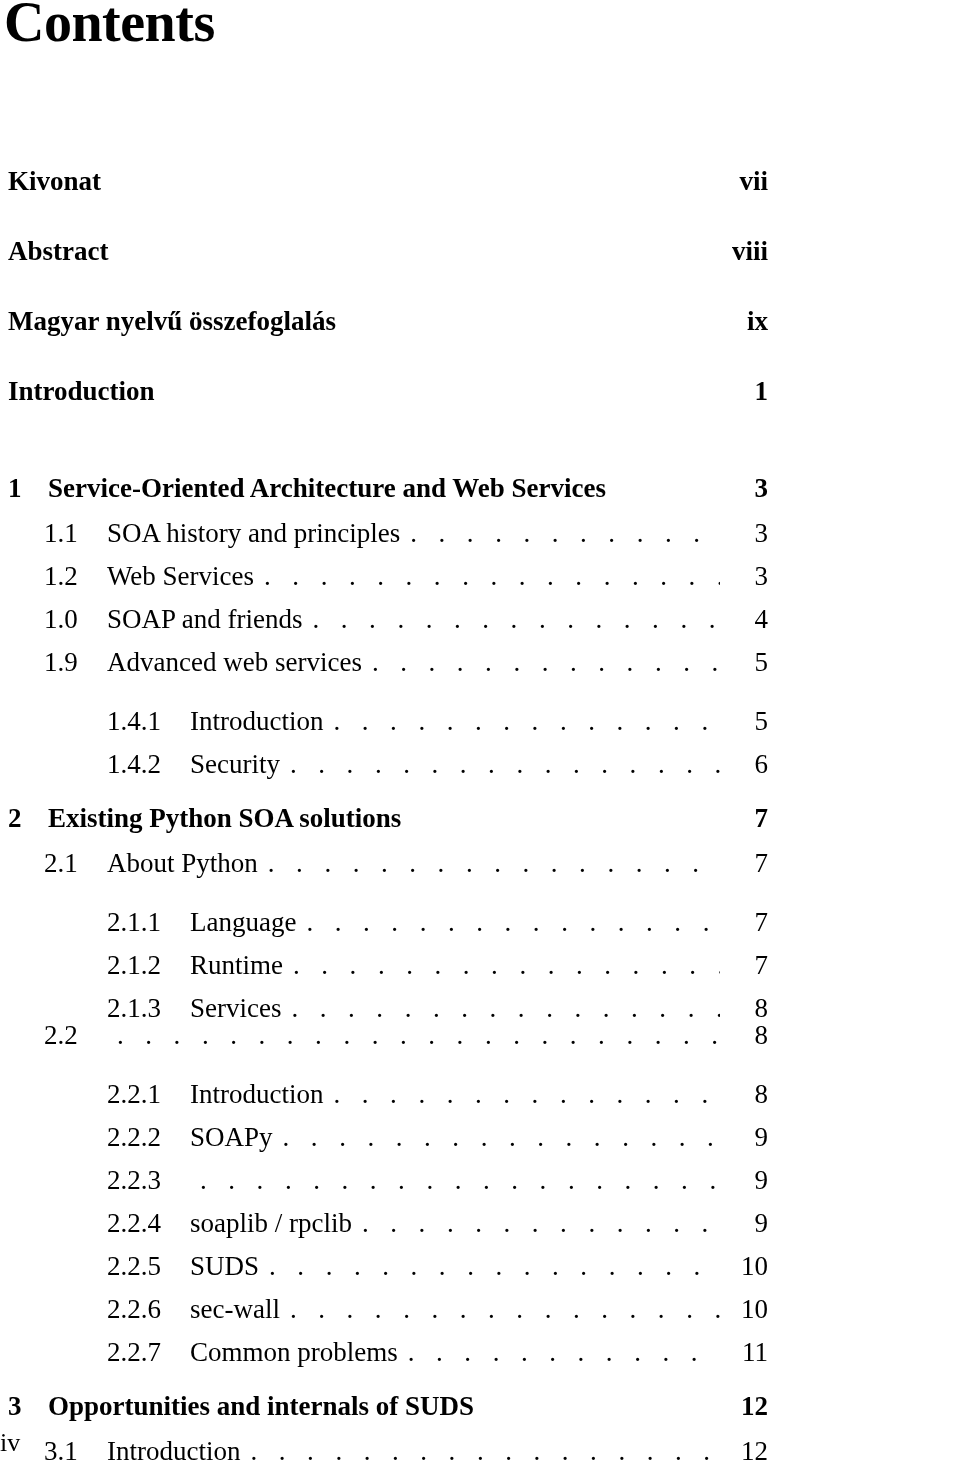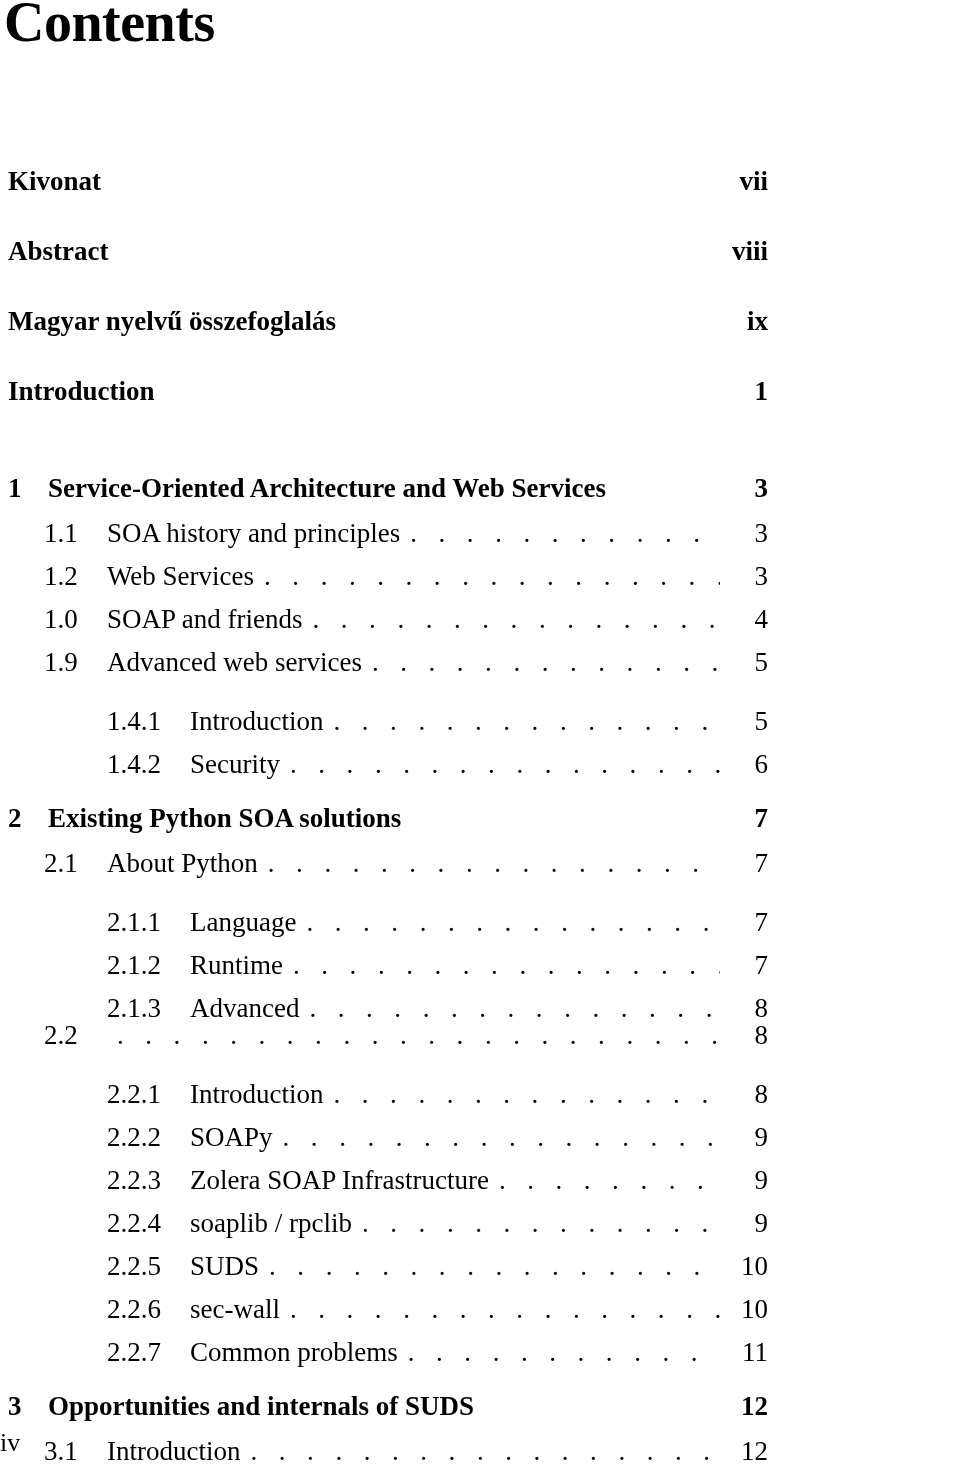--- a/index.html
+++ b/index.html
@@ -250,21 +250,21 @@
       <div class="toc-entry level-subsection">
         <span class="num">2.1.2</span>
         <span class="label">Runtime</span>
         <span class="leader">
           <span class="dots">. . . . . . . . . . . . . . . . . . . . . . . . . . . . . . . . . . . . . . . . . . . . . . . . . . . . . . . . . . . . . . . . . . . . . . . . . . . . . . . . . . . . . . . . . </span>
         </span>
         <span class="pageno">7</span>
       </div>
       <div class="toc-entry level-subsection">
         <span class="num">2.1.3</span>
-        <span class="label">Advanced</span>
+        <span class="label">Services</span>
         <span class="leader">
           <span class="dots">. . . . . . . . . . . . . . . . . . . . . . . . . . . . . . . . . . . . . . . . . . . . . . . . . . . . . . . . . . . . . . . . . . . . . . . . . . . . . . . . . . . . . . . . . </span>
         </span>
         <span class="pageno">8</span>
       </div>
       <div class="toc-entry level-section">
         <span class="num">2.2</span>
         <span class="leader">
           <span class="dots">. . . . . . . . . . . . . . . . . . . . . . . . . . . . . . . . . . . . . . . . . . . . . . . . . . . . . . . . . . . . . . . . . . . . . . . . . . . . . . . . . . . . . . . . . </span>
         </span>
@@ -281,21 +281,20 @@
       <div class="toc-entry level-subsection">
         <span class="num">2.2.2</span>
         <span class="label">SOAPy</span>
         <span class="leader">
           <span class="dots">. . . . . . . . . . . . . . . . . . . . . . . . . . . . . . . . . . . . . . . . . . . . . . . . . . . . . . . . . . . . . . . . . . . . . . . . . . . . . . . . . . . . . . . . . </span>
         </span>
         <span class="pageno">9</span>
       </div>
       <div class="toc-entry level-subsection">
         <span class="num">2.2.3</span>
-        <span class="label">Zolera SOAP Infrastructure</span>
         <span class="leader">
           <span class="dots">. . . . . . . . . . . . . . . . . . . . . . . . . . . . . . . . . . . . . . . . . . . . . . . . . . . . . . . . . . . . . . . . . . . . . . . . . . . . . . . . . . . . . . . . . </span>
         </span>
         <span class="pageno">9</span>
       </div>
       <div class="toc-entry level-subsection">
         <span class="num">2.2.4</span>
         <span class="label">soaplib / rpclib</span>
         <span class="leader">
           <span class="dots">. . . . . . . . . . . . . . . . . . . . . . . . . . . . . . . . . . . . . . . . . . . . . . . . . . . . . . . . . . . . . . . . . . . . . . . . . . . . . . . . . . . . . . . . . </span>

